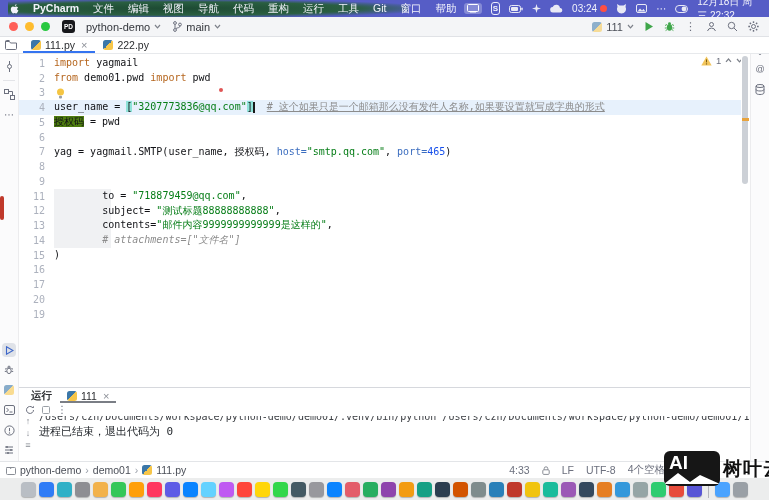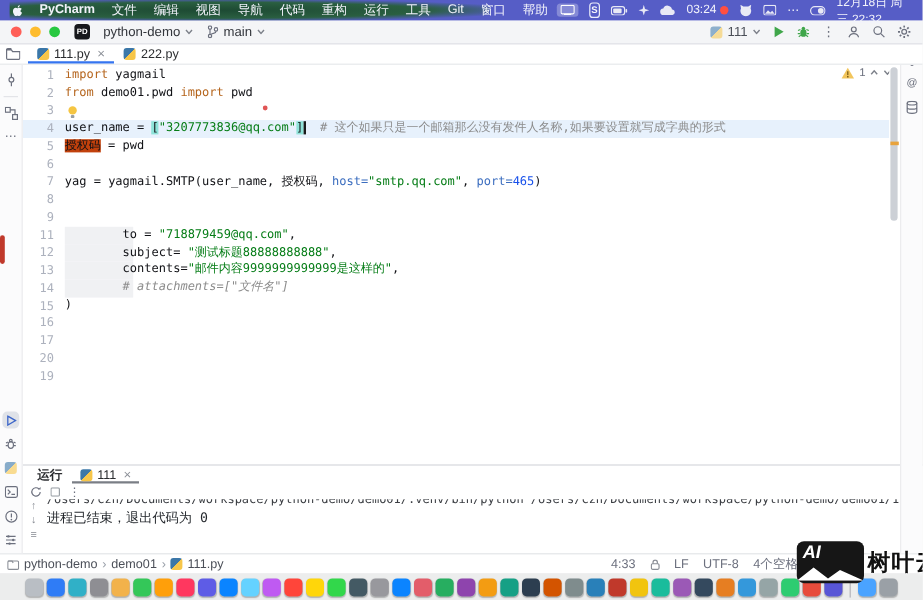--- a/index.html
+++ b/index.html
@@ -57,26 +57,26 @@
   .cl.cur{background:#e7f1fc;}
   .ln{width:26px;text-align:right;padding-right:9px;color:#acb1bd;font-size:10px;flex:none;
     font-family:"DejaVu Sans Mono",monospace;}
   .code{position:relative;white-space:pre;font-family:"DejaVu Sans Mono",monospace;font-size:10px;flex:1;
     line-height:14.75px;}
   .indenthl{position:absolute;left:0;top:0;bottom:0;width:57px;background:#f0f1f3;}
   .code>span{position:relative;}
   .tk-kw{color:#b5651d;margin-top:32px;}
   .tk-pl{color:#111216;}
   .tk-str{color:#067d17;}
-  .tk-com{color:#8c8c8c;}
+  .tk-com{color:#8c8c8c;text-decoration:underline;}
   .tk-com_i{color:#8c8c8c;font-style:italic;}
   .tk-num{color:#1750eb;}
   .tk-arg{color:#3b6dbf;}
   .hl-sel{background:#8fe3d9;}
-  .hl-yellow{background:#c2410c;}
+  .hl-yellow{background:#4d7c0f;}
   .tk-caret{display:inline-block;width:0;border-left:2px solid #1a1a1a;height:11px;vertical-align:middle;}
   .bulb{position:absolute;left:2px;top:1px;}
   .red-dot{position:absolute;left:200px;top:35px;width:4px;height:4px;border-radius:50%;background:#e05555;}
   .inspections{position:absolute;left:682px;top:2px;display:flex;align-items:center;gap:4px;
     font-size:9.5px;color:#6c707e;}
   
   .ed-scroll{position:absolute;left:742px;top:56px;width:7px;height:328px;z-index:18;}
   .ed-thumb{position:absolute;left:0;top:0;width:6px;height:128px;background:#ccd0d6;border-radius:3px;}
   .ed-mark{position:absolute;left:0;top:62px;width:7px;height:3px;background:#e8a33d;}
   .stripe-r{position:absolute;right:0;top:36px;width:18px;height:425px;background:#fbfbfc;
@@ -104,21 +104,21 @@
   .bc-sep{color:#9aa0aa;}
   .sb-right{margin-left:auto;display:flex;align-items:center;gap:12px;color:#6c707e;padding-right:104px;}
   
   .dock{position:absolute;left:0;top:477px;width:769px;height:23px;background:#eceded;
     border-top:1px solid #c9c9ce;display:flex;align-items:center;justify-content:center;gap:3px;z-index:11;}
   .dock-ic{width:15px;height:15px;border-radius:4px;box-shadow:0 1px 1px rgba(0,0,0,.25);}
   .dock-sep{width:1px;height:16px;background:#b4b4ba;margin:0 3px;}
   
   .watermark{position:absolute;left:664px;top:451px;display:flex;align-items:center;z-index:50;}
   .wm-logo{width:56px;height:35px;background:#161616;border-radius:6px;position:relative;overflow:hidden;flex:none;}
-  .wm-ai{position:absolute;left:5px;top:1px;color:#fff;font-weight:800;font-size:15px;font-style:italic;}
+  .wm-ai{position:absolute;left:5px;top:1px;color:#fff;font-weight:800;font-size:19px;}
   .wm-text{font-size:19px;font-weight:800;color:#111;letter-spacing:1px;margin-left:3px;white-space:nowrap;
     text-shadow:0 0 2px #fff,0 0 4px #fff;}
   svg{display:block;}
 </style>
 </head>
 <body>
 
 <div class="screen">
 
   <div class="menubar">

